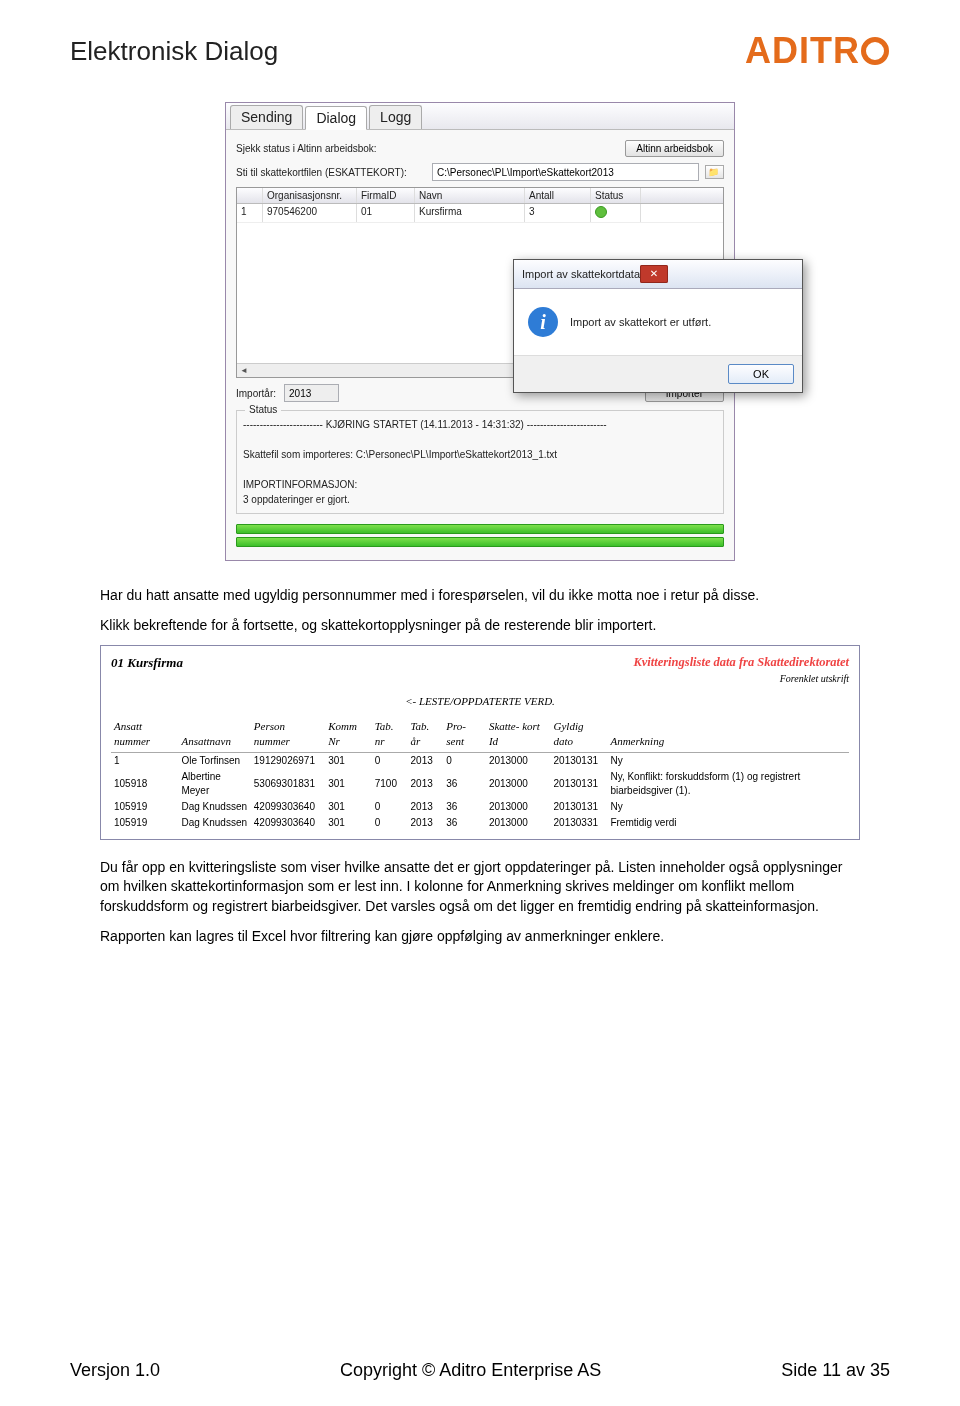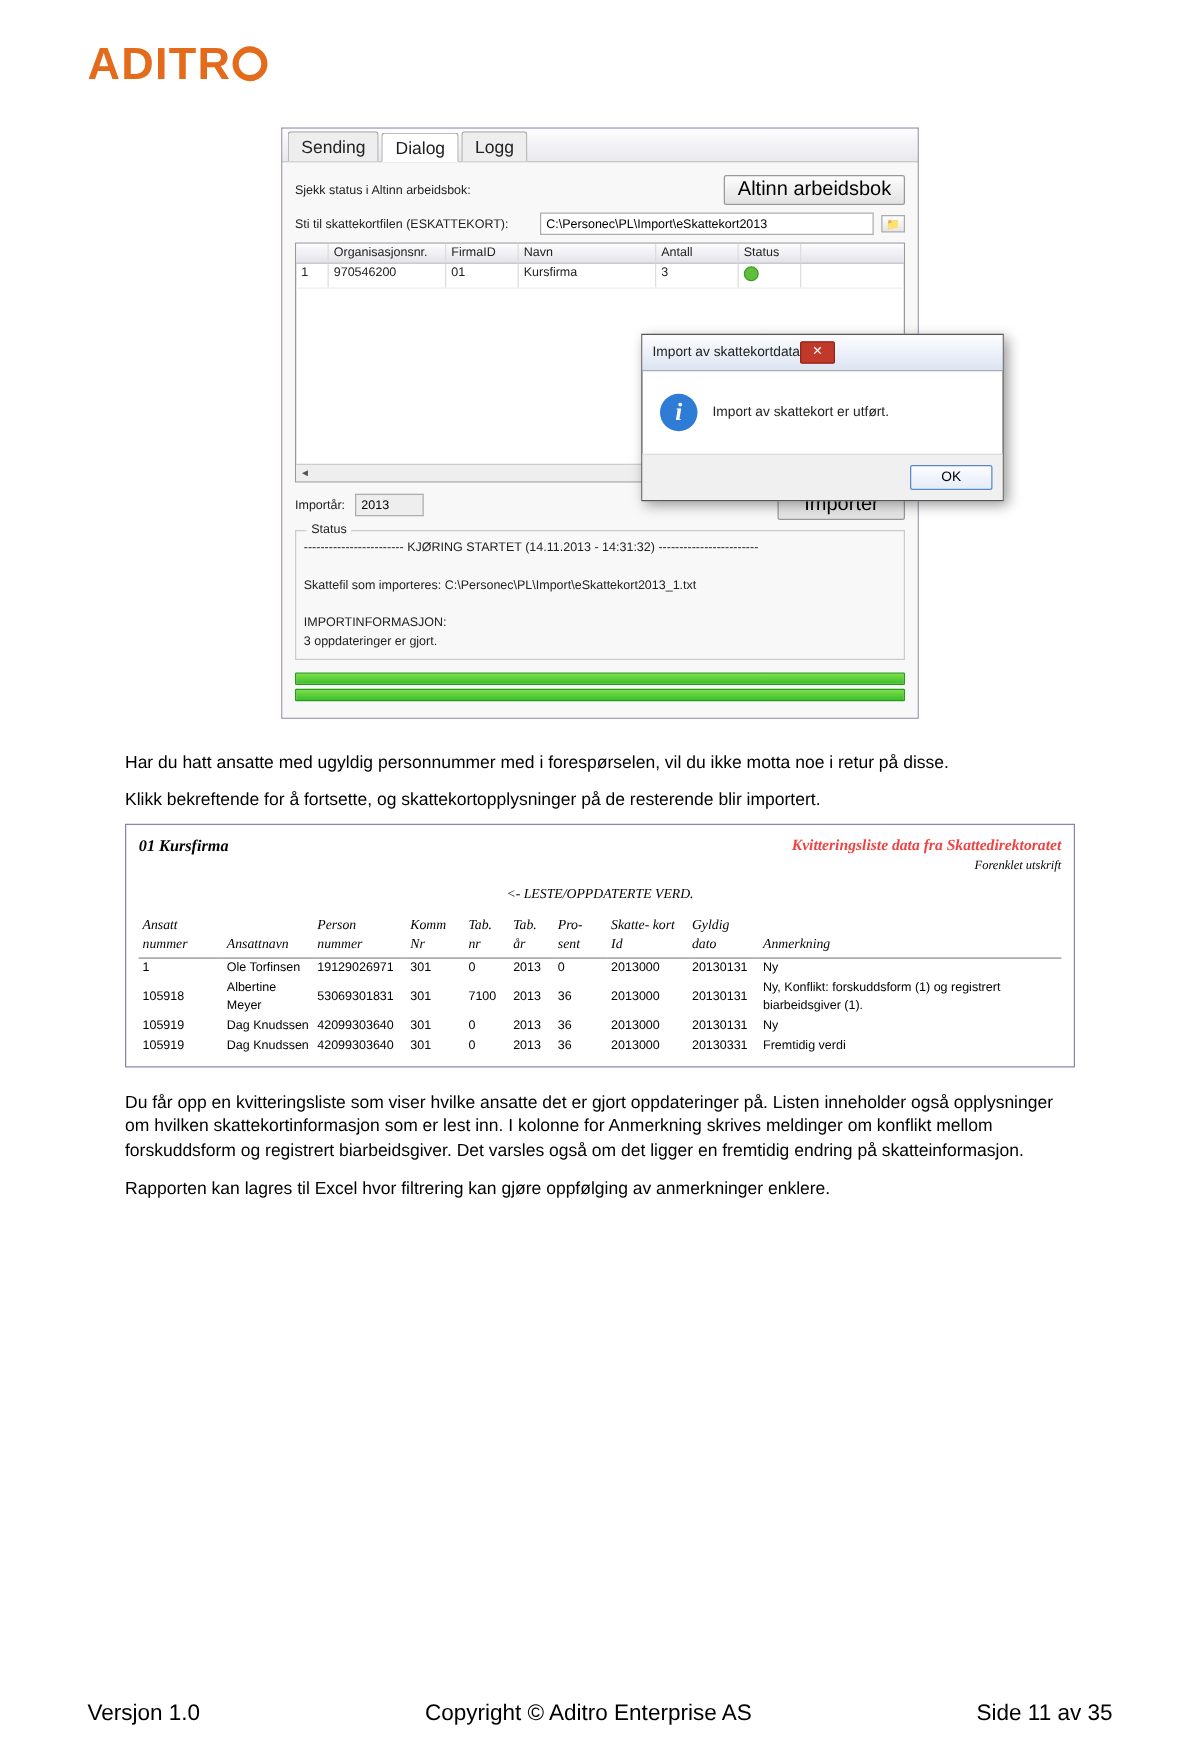--- a/index.html
+++ b/index.html
@@ -12,21 +12,21 @@
   .logo-o { width: 28px; height: 28px; border: 5px solid #e46b1b; border-radius: 50%; display: inline-block; margin: 0 1px; }
   .screenshot-wrap { display:flex; justify-content:center; margin-bottom: 25px; }
   .app-window { width: 510px; background: #f4f4f4; border: 1px solid #98a; font-size: 10px; font-family: Tahoma, sans-serif; color:#222; }
   .tabs { display:flex; padding: 2px 4px 0 4px; background: linear-gradient(#fdfdff,#e8e8ee); border-bottom: 1px solid #bbb; }
   .tab { padding: 3px 10px; border: 1px solid #aaa; border-bottom: none; background:#eee; border-radius: 3px 3px 0 0; margin-right:2px; font-size:14px; }
   .tab.active { background:#fff; font-weight: normal; border-bottom:1px solid #fff; position:relative; top:1px; }
   .panel-body { padding: 10px; background:#f8f8f8; }
   .form-row { display:flex; align-items:center; margin-bottom:6px; gap:6px; }
   .form-label { flex: 0 0 190px; font-size:10px; }
   .text-input { flex:1; border:1px solid #abadb3; padding:2px 4px; background:#fff; font-size:10px; height:18px; }
-  .btn { background: linear-gradient(#fdfdfd,#e2e2e2); border:1px solid #999; padding:2px 10px; font-size:16px; border-radius:2px; }
+  .btn { background: linear-gradient(#fdfdfd,#e2e2e2); border:1px solid #999; padding:2px 10px; font-size:10px; border-radius:2px; }
   .grid { border:1px solid #999; background:#fff; margin-top:4px; position:relative; }
   .grid-head { display:flex; background: linear-gradient(#fdfdff,#e3e3ea); border-bottom:1px solid #bbb; }
   .grid-head div, .grid-row div { padding:2px 4px; font-size:10px; border-right:1px solid #ddd; }
   .c-idx { width:26px; } .c-org { width:94px; } .c-fid { width:58px; } .c-navn { width:110px; } .c-ant { width:66px; } .c-st { width:50px; }
   .grid-row { display:flex; border-bottom:1px solid #eee; }
   .status-dot { width:12px; height:12px; background:#5fbf3d; border-radius:50%; display:inline-block; border:1px solid #3a9a22; }
   .grid-spacer { height:140px; position:relative; }
   .hscroll { display:flex; align-items:center; border-top:1px solid #ccc; height:14px; background:#eee; }
   .sarrow { width:14px; text-align:center; font-size:8px; color:#555; }
   .dialog { position:absolute; top: 36px; right: -80px; width: 290px; background:#fff; border:1px solid #555; box-shadow: 3px 3px 10px rgba(0,0,0,0.4); font-size:11px; }
@@ -56,20 +56,21 @@
   .rep-table { width:100%; border-collapse:collapse; font-size:10px; }
   .rep-table th { font-style:italic; font-weight:normal; text-align:left; border-bottom:1px solid #aaa; padding:2px 3px; vertical-align:bottom; font-family:"Times New Roman",serif; font-size:11px; }
   .rep-table td { padding:1px 3px; font-family: Arial, sans-serif; font-size:10px; }
   .footer { position:absolute; bottom:25px; left:70px; right:70px; display:flex; justify-content:space-between; font-size:18px; }
 </style>
 </head>
 <body>
 
 <div class="page">
   <div class="header">
+    <h1>Elektronisk Dialog</h1>
     <div class="logo">
       <span class="logo-text">
         <span>ADITR</span>
           <span class="logo-o"></span>
       </span>
     </div>
   </div>
 
   <div class="screenshot-wrap">
     <div class="app-window">

